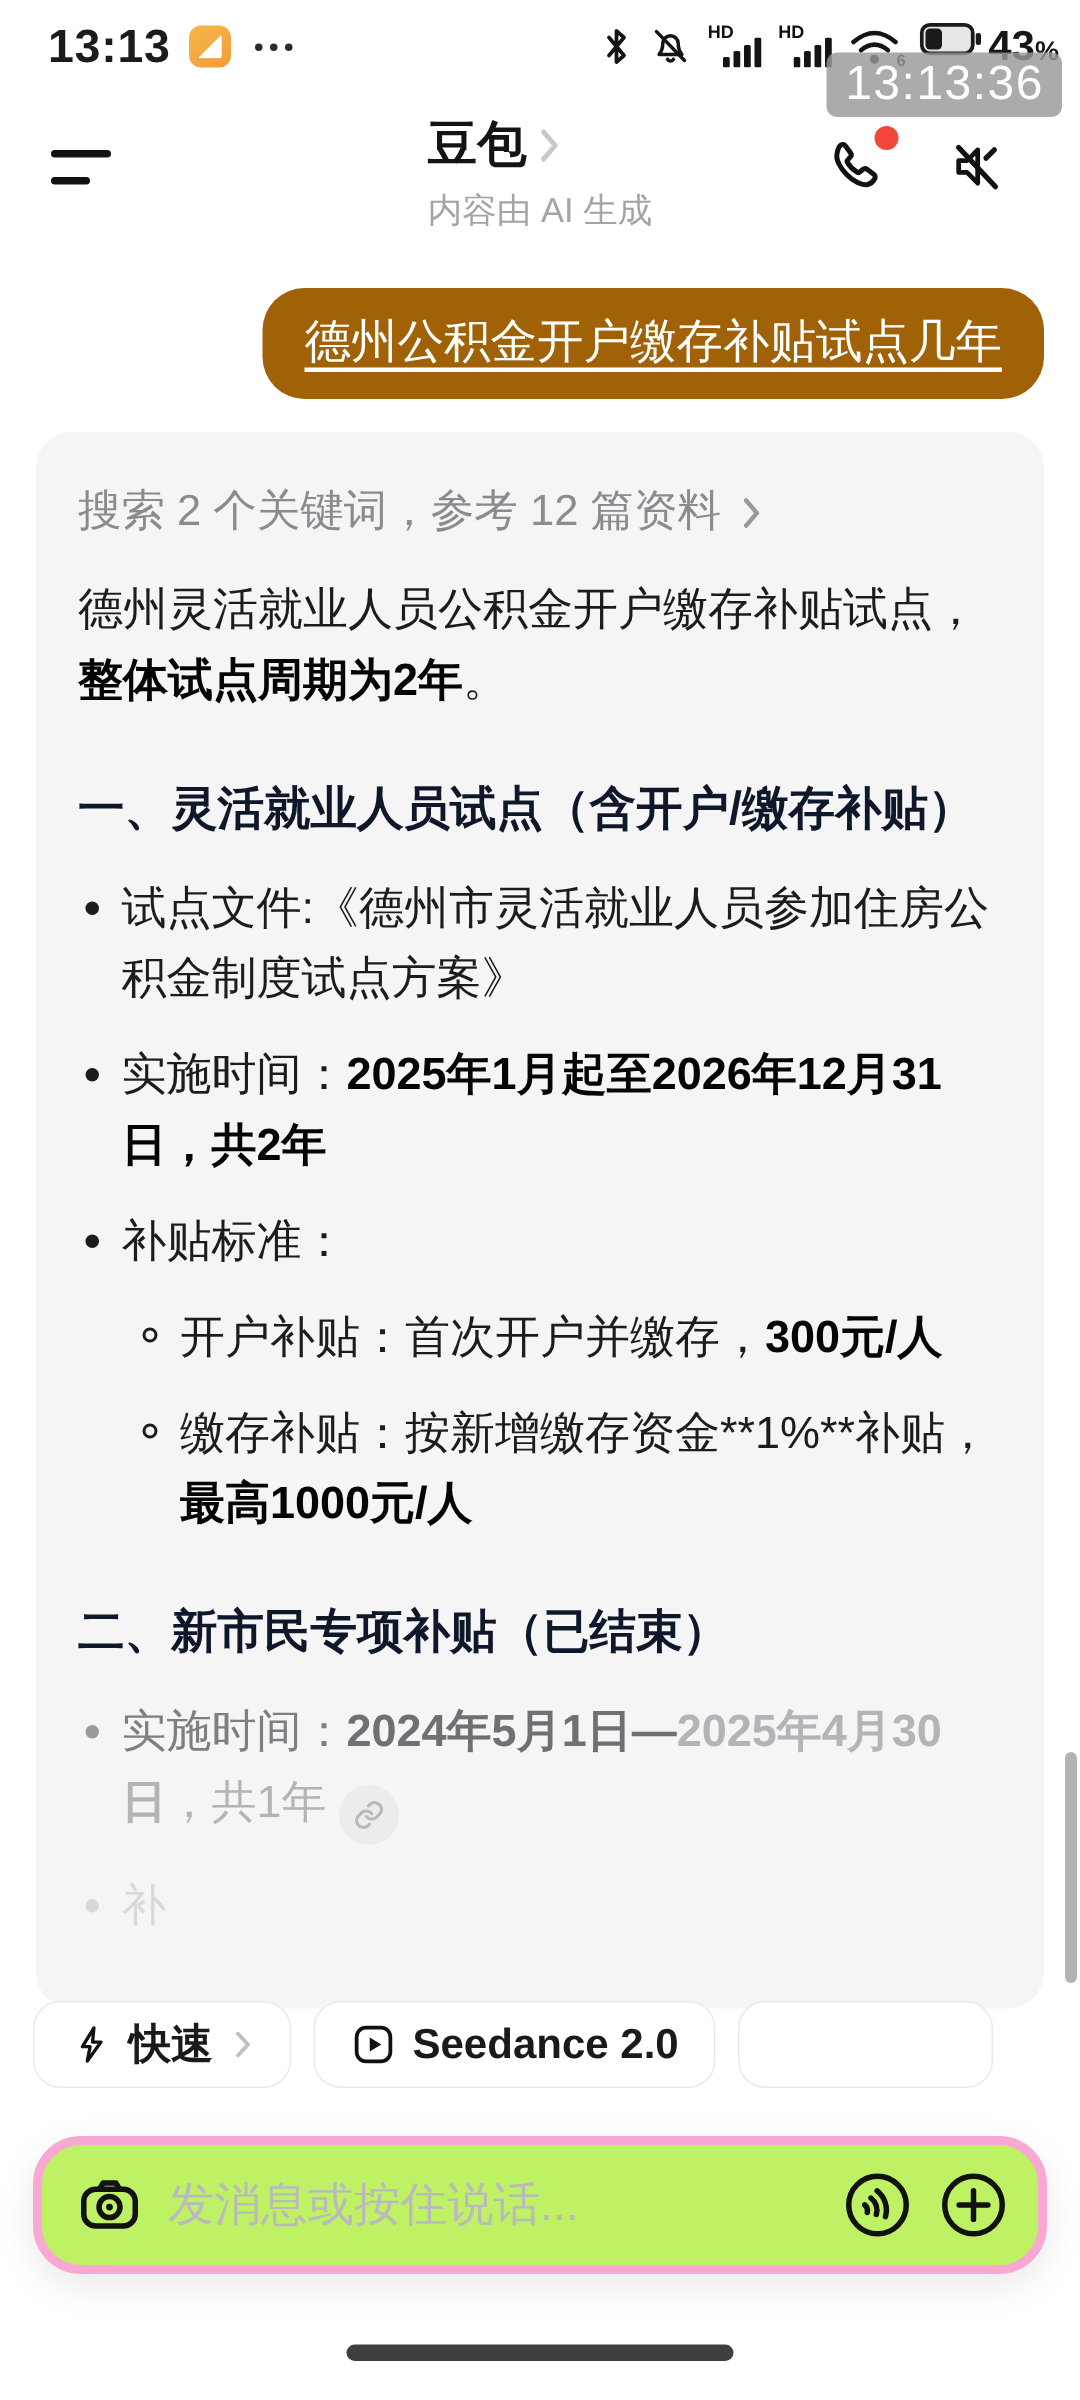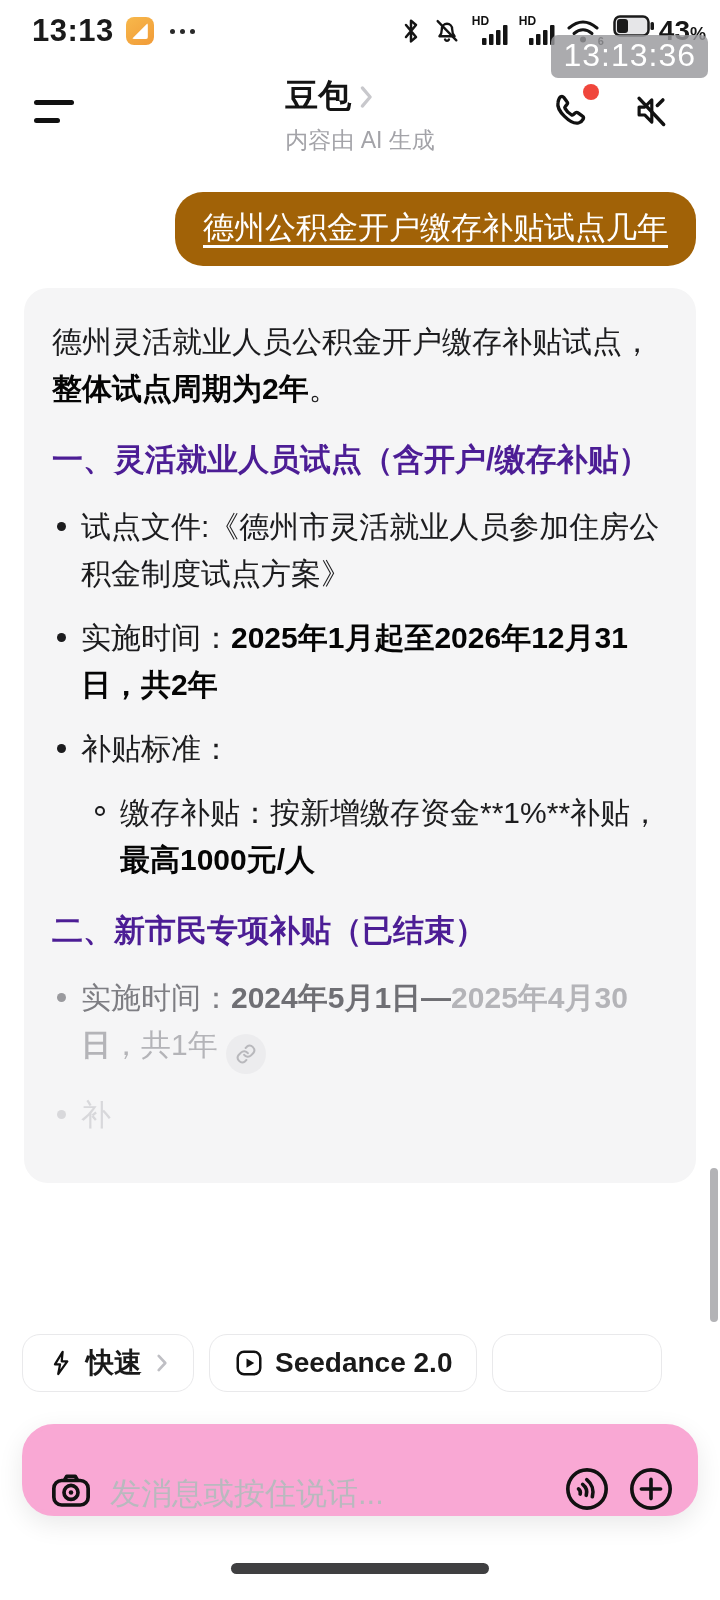--- a/index.html
+++ b/index.html
@@ -43,21 +43,21 @@
 
   
   .chat { position:absolute; top:148px; left:0; right:0; }
   .user-bubble { margin:44px 24px 0 auto; width:max-content; max-width:560px; background:#a16207; color:#fff; border-radius:28px; padding:15px 28px 17px; font-size:31px; font-weight:500; }
   .user-bubble span { text-decoration:underline; text-underline-offset:7px; text-decoration-thickness:2.5px; }
 
   .ai-card { margin:22px 24px 0; background:#f5f5f6; border-radius:24px; padding:30px 28px 28px; color:#1c1c1e; font-size:30px; line-height:47px; }
   .search-row { display:flex; align-items:center; gap:12px; color:#8a8a8f; font-size:29px; margin-bottom:18px; cursor:pointer; }
   .para { margin:0 0 18px; }
   .b { font-weight:700; color:#050505; }
-  .ai-card h3 { font-size:31px; font-weight:700; color:#4c1d95; margin:24px 0 20px; line-height:47px; }
+  .ai-card h3 { font-size:31px; font-weight:700; color:#0f172a; margin:38px 0 20px; line-height:47px; }
   .ai-card ul { list-style:none; }
   .ai-card li { display:flex; gap:15px; margin-bottom:17px; }
   .dot { flex:0 0 auto; width:9px; height:9px; border-radius:50%; background:#1c1c1e; margin-top:19px; margin-left:5px; }
   .ring { flex:0 0 auto; width:10px; height:10px; border-radius:50%; border:2.5px solid #1c1c1e; background:transparent; margin-top:17px; margin-left:5px; }
   .sub-list { margin-left:38px; }
   .li-text { flex:1; }
   .g1 { color:#7e7e83; } .g1.b { color:#6f6f74; }
   .g2 { color:#b4b4b8; } .g2.b { color:#b4b4b8; }
   .g3 { color:#d8d8db; }
   .dot.g3d { background:#d8d8db; }
@@ -66,21 +66,21 @@
   
   .scroll-thumb { position:absolute; right:2px; top:1168px; width:8px; height:154px; border-radius:4px; background:#b3b3b6; }
 
   
   .chips-row { position:absolute; top:1334px; left:22px; display:flex; gap:15px; height:58px; width:760px; }
   .chip { display:inline-flex; align-items:center; gap:11px; padding:0 24px; background:#fff; border:1.5px solid #e9e9eb; border-radius:18px; font-size:28px; font-weight:600; color:#1a1a1a; white-space:nowrap; cursor:pointer; }
   .chip .chev { margin-left:2px; display:flex; }
   .chip-sparkle { justify-content:flex-start; width:170px; }
 
   
-  .input-bar { position:absolute; top:1424px; left:22px; right:22px; height:92px; background:#f9a8d4; border:4px solid #f9a8d4; border-radius:32px; box-shadow:0 8px 26px rgba(0,0,0,.09); display:flex; align-items:flex-end; padding:0 20px 0 24px; gap:18px; }
+  .input-bar { position:absolute; top:1424px; left:22px; right:22px; height:92px; background:#bef264; border:6px solid #f9a8d4; border-radius:32px; box-shadow:0 8px 26px rgba(0,0,0,.09); display:flex; align-items:center; padding:0 20px 0 24px; gap:18px; }
   .msg-input { flex:1; border:none; outline:none; font-size:31px; color:#1a1a1a; background:transparent; font-family:inherit; }
   .msg-input::placeholder { color:#b9b9be; }
   .round-icon { display:flex; align-items:center; justify-content:center; cursor:pointer; }
 
   .home-indicator { position:absolute; bottom:26px; left:50%; transform:translateX(-50%); width:258px; height:11px; border-radius:6px; background:#3f3f41; }
 
   svg { display:block; }
 </style>
 </head>
 <body>
@@ -181,39 +181,51 @@
     </div>
   </div>
 
   <div class="chat">
 
     <div class="user-bubble">
       <span>德州公积金开户缴存补贴试点几年</span>
     </div>
 
     <div class="ai-card">
+      <div class="search-row">
+        <span>搜索 2 个关键词，参考 12 篇资料</span>
+        <span>
+          <svg width="16" height="24" viewBox="0 0 12 20">
+              <path d="M3 3 L9 10 L3 17" fill="none" stroke="#98989d" stroke-width="2.4" stroke-linecap="round" stroke-linejoin="round"></path>
+            </svg>
+        </span>
+      </div>
 
       <p class="para"><span>德州灵活就业人员公积金开户缴存补贴试点，</span><span class="b">整体试点周期为2年</span><span>。</span></p>
 
       <h3>一、灵活就业人员试点（含开户/缴存补贴）</h3>
       <ul>
         <li>
             <span class="dot"></span>
             <span class="li-text"><span>试点文件:《德州市灵活就业人员参加住房公积金制度试点方案》</span></span>
           </li>
         <li>
             <span class="dot"></span>
             <span class="li-text"><span>实施时间：</span><span class="b">2025年1月起至2026年12月31日，共2年</span></span>
           </li>
         <li>
             <span class="dot"></span>
             <span class="li-text"><span>补贴标准：</span></span>
           </li>
       </ul>
       <ul class="sub-list">
+        <li>
+            <span class="ring"></span>
+            <span class="li-text"><span>开户补贴：首次开户并缴存，</span><span class="b">300元/人</span></span>
+          </li>
         <li>
             <span class="ring"></span>
             <span class="li-text"><span>缴存补贴：按新增缴存资金**1%**补贴，</span><span class="b">最高1000元/人</span></span>
           </li>
       </ul>
 
       <h3>二、新市民专项补贴（已结束）</h3>
       <ul>
         <li>
           <span class="dot" style="background:#9a9a9e"></span>

